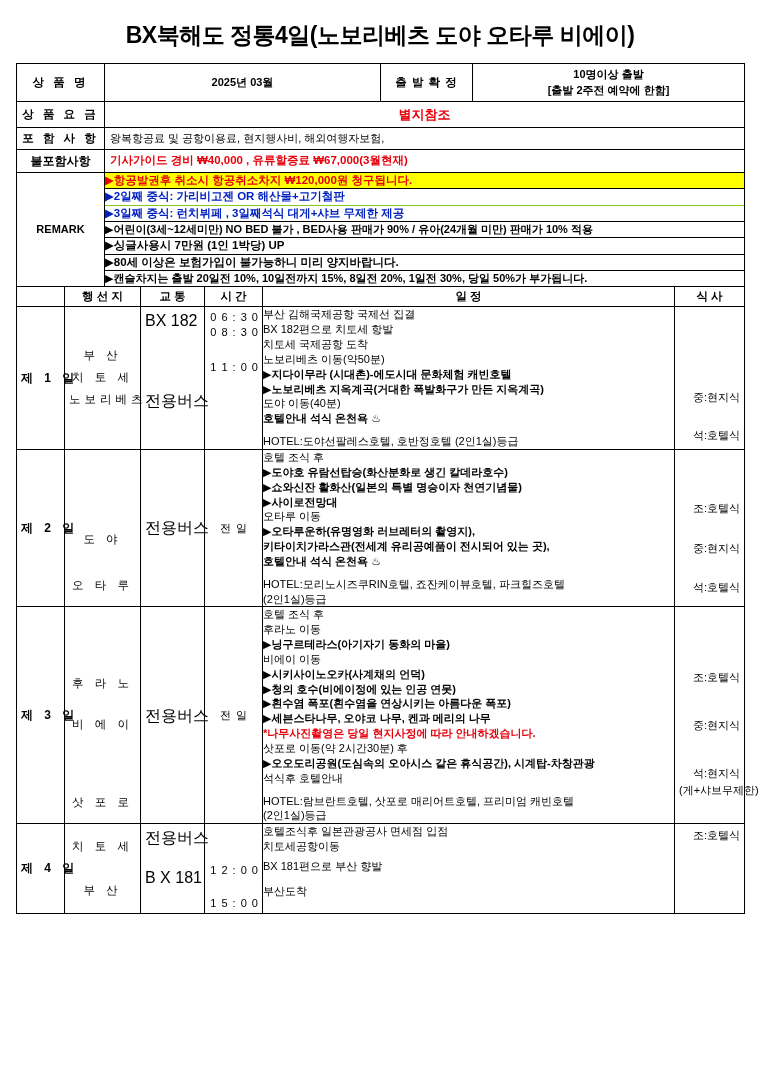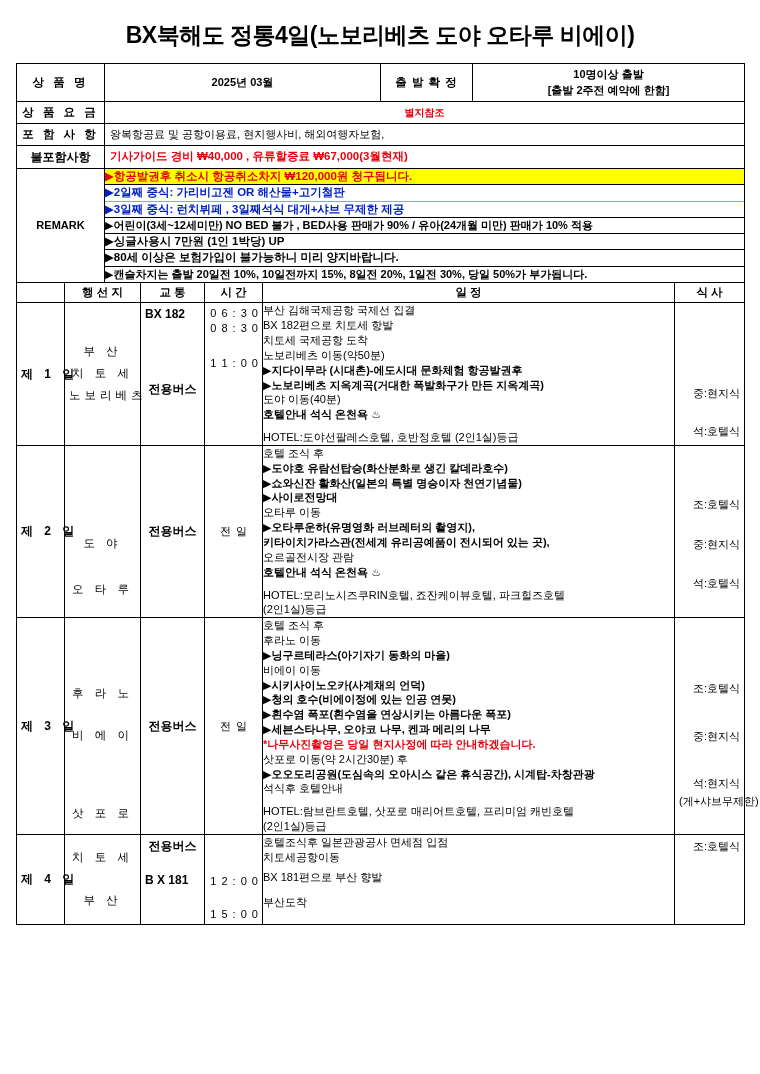--- a/index.html
+++ b/index.html
@@ -61,23 +61,22 @@
   }
   .region{
     text-align:center;
     font-size:11.5px;
     letter-spacing:4px;
     line-height:1.9;
     white-space:nowrap;
   }
   .trans{
     text-align:center;
-    font-size:12px;
-    white-space:nowrap;
-    font-weight:bold;
+    font-size:16px;
+    white-space:nowrap;
   }
   .time{
     text-align:right;
     font-size:11px;
     letter-spacing:1px;
     white-space:nowrap;
     padding-right:3px;
   }
   .meal{
     text-align:right;
@@ -115,21 +114,21 @@
       <td class="lbl">상 품 명</td>
       <td class="b-ctr">2025년 03월</td>
       <td class="lbl lbl-tight" style="letter-spacing:1px">출 발 확 정</td>
       <td class="ctr">
         <div class="bold line">10명이상 출발</div>
         <div class="bold line">[출발 2주전 예약에 한함]</div>
       </td>
     </tr>
     <tr>
       <td class="lbl">상 품 요 금</td>
-      <td colspan="3" class="b-ctr redb" style="font-size:10px;padding:4px">별지참조</td>
+      <td colspan="3" class="b-ctr redb" style="font-size:13px;padding:4px">별지참조</td>
     </tr>
     <tr>
       <td class="lbl">포 함 사 항</td>
       <td colspan="3" class="pad2">왕복항공료 및 공항이용료, 현지행사비, 해외여행자보험,</td>
     </tr>
     <tr>
       <td class="lbl lbl-tight" style="letter-spacing:0;font-size:12px">불포함사항</td>
       <td colspan="3" class="pad2 redb" style="font-size:11.5px">기사가이드 경비 ₩40,000 , 유류할증료 ₩67,000(3월현재)</td>
     </tr>
     <tr>
@@ -210,21 +209,21 @@
           <tr>
                   <td class="pad2">BX 182편으로 치토세 항발</td>
                 </tr>
           <tr>
                   <td class="pad2">치토세 국제공항 도착</td>
                 </tr>
           <tr>
                   <td class="pad2">노보리베츠 이동(약50분)</td>
                 </tr>
           <tr>
-                  <td class="pad2 bold">▶지다이무라 (시대촌)-에도시대 문화체험 항공발권후</td>
+                  <td class="pad2 bold">▶지다이무라 (시대촌)-에도시대 문화체험 캐빈호텔</td>
                 </tr>
           <tr>
                   <td class="pad2 bold">▶노보리베츠 지옥계곡(거대한 폭발화구가 만든 지옥계곡)</td>
                 </tr>
           <tr>
                   <td class="pad2">도야 이동(40분)</td>
                 </tr>
           <tr>
                   <td class="pad2 bold bb" style="padding-bottom:4px">호텔안내 석식  온천욕 ♨</td>
                 </tr>
@@ -270,23 +269,20 @@
           <tr>
                   <td class="pad2">오타루 이동</td>
                 </tr>
           <tr>
                   <td class="pad2 bold">▶오타루운하(유명영화 러브레터의 촬영지),</td>
                 </tr>
           <tr>
                   <td class="pad2 bold">  키타이치가라스관(전세계 유리공예품이 전시되어 있는 곳),</td>
                 </tr>
           <tr>
-                  <td class="pad2">오르골전시장 관람</td>
-                </tr>
-          <tr>
                   <td class="pad2 bold bb" style="padding-bottom:4px">호텔안내   석식   온천욕 ♨</td>
                 </tr>
           <tr>
                   <td class="pad2" style="padding-top:4px">HOTEL:모리노시즈쿠RIN호텔, 죠잔케이뷰호텔, 파크힐즈호텔</td>
                 </tr>
           <tr>
                   <td class="pad2">(2인1실)등급</td>
                 </tr>
         </tbody>
             </table>

